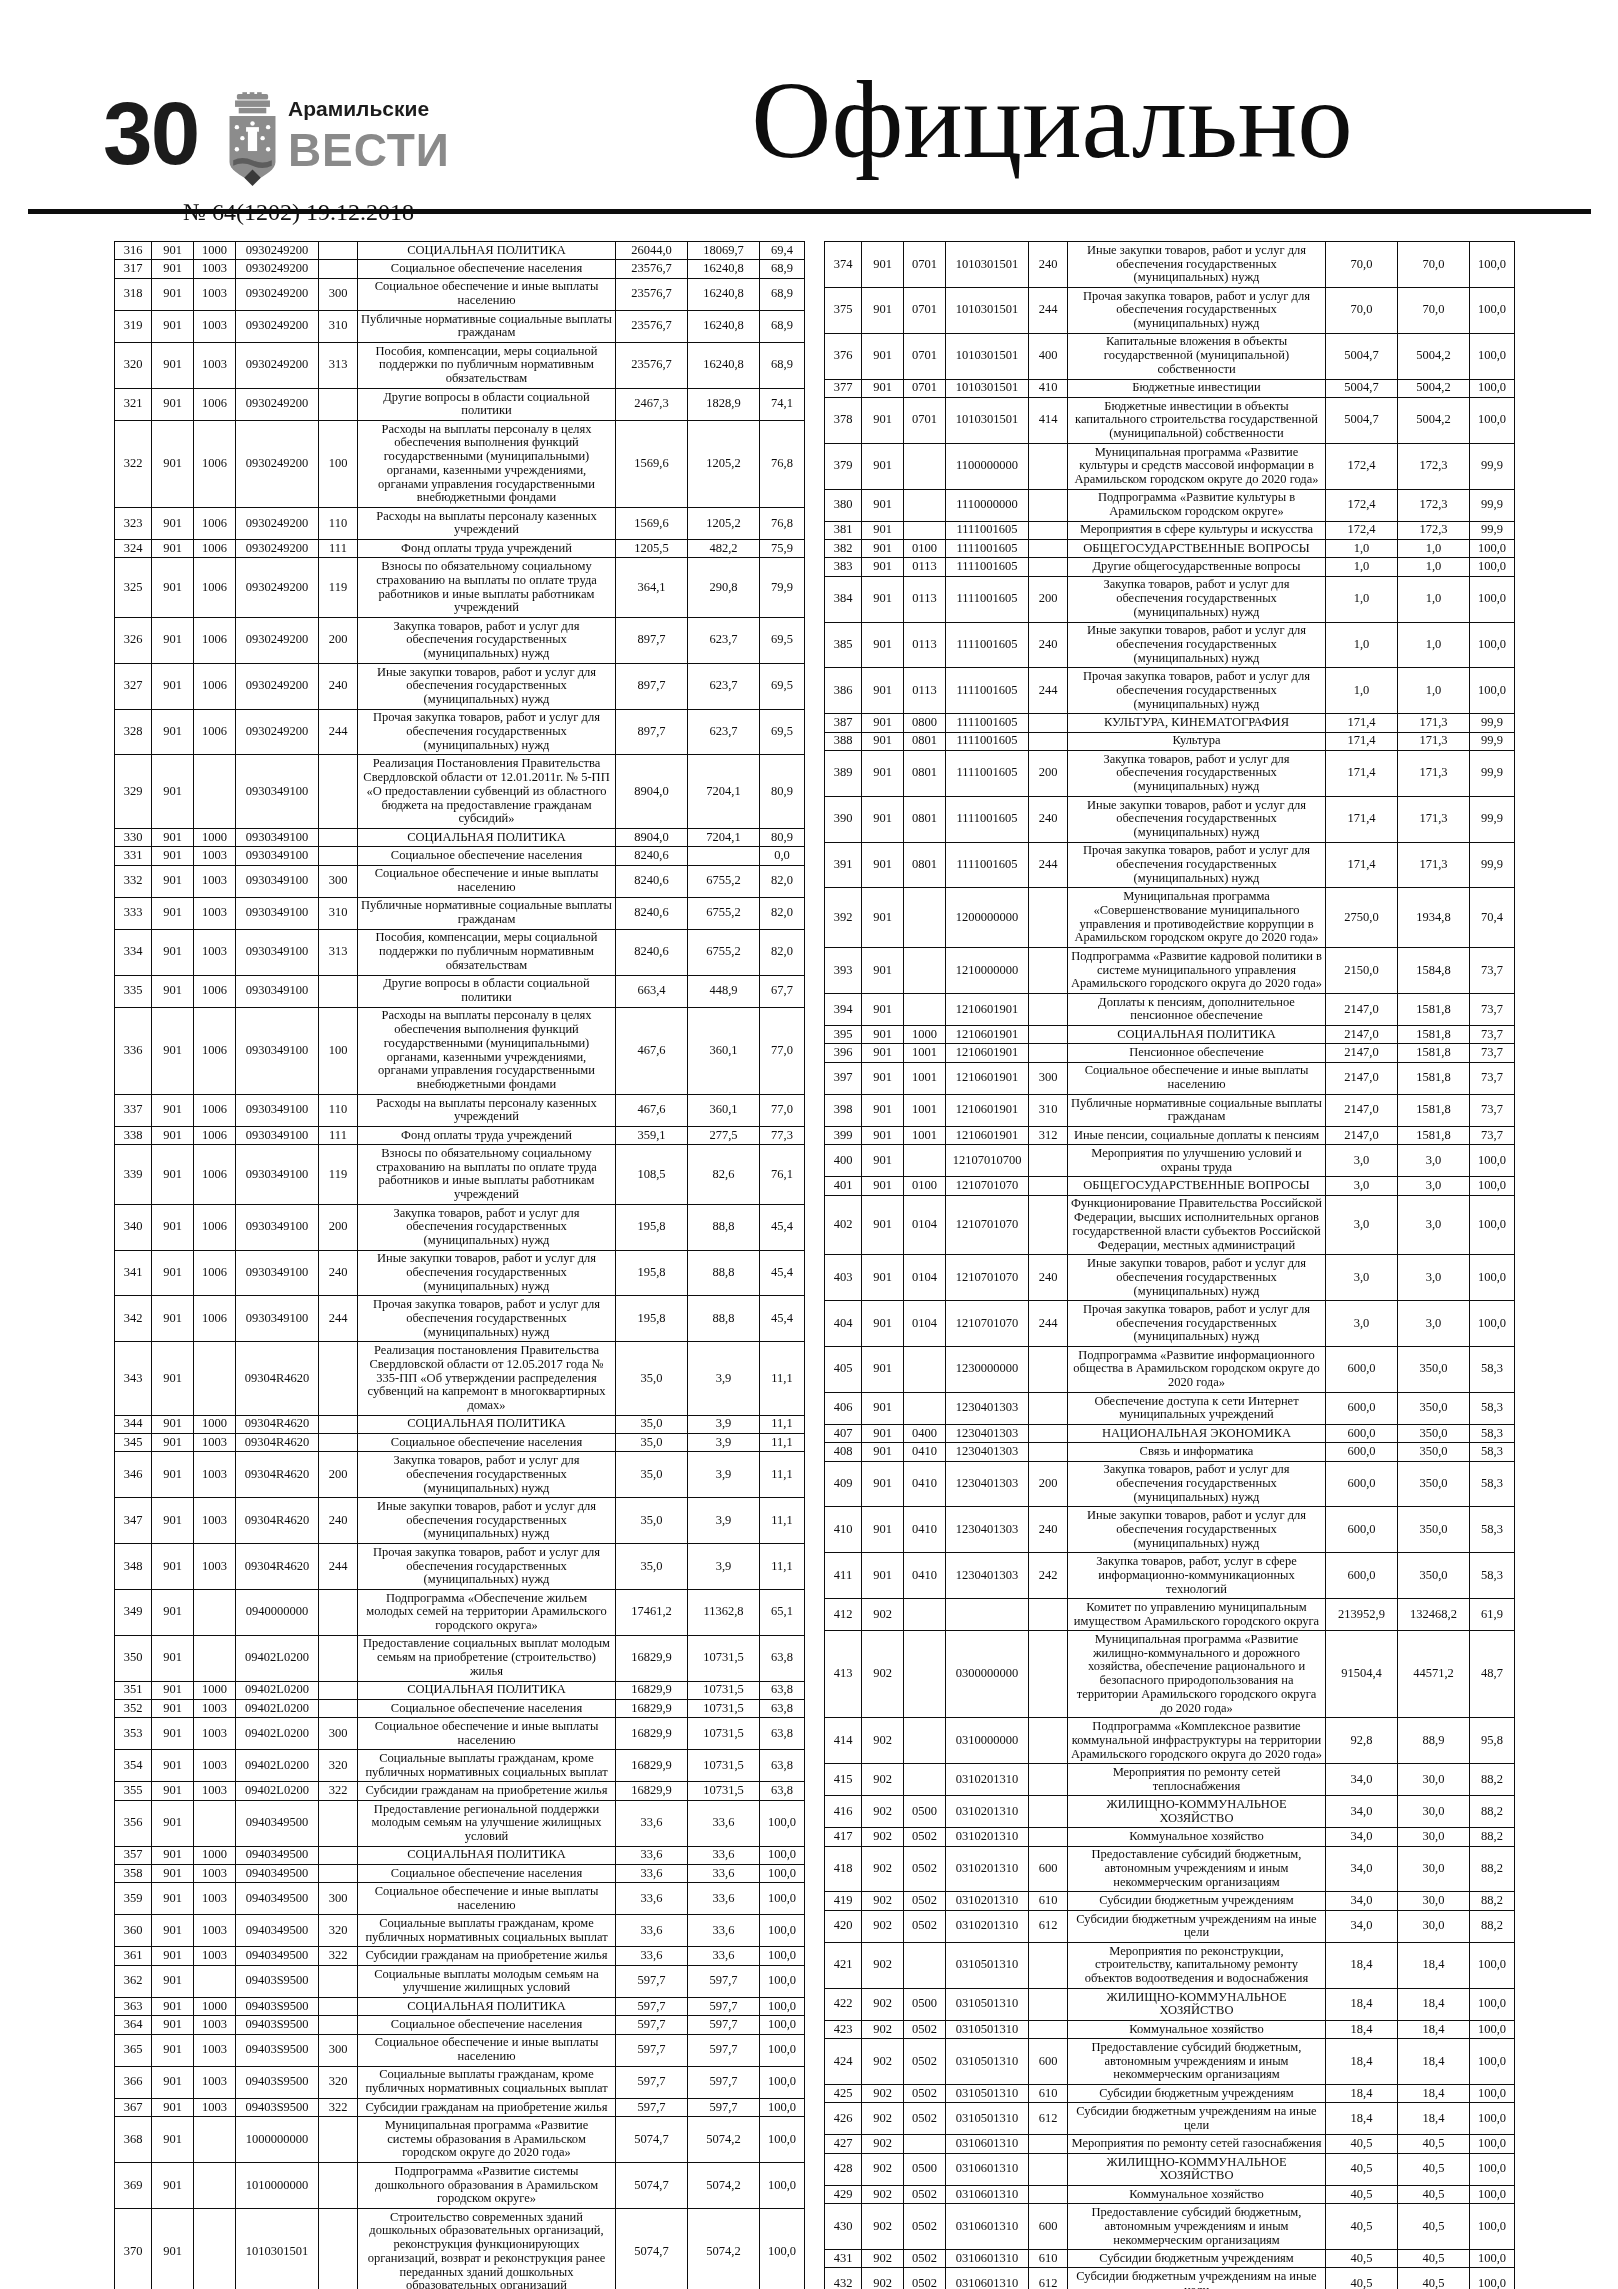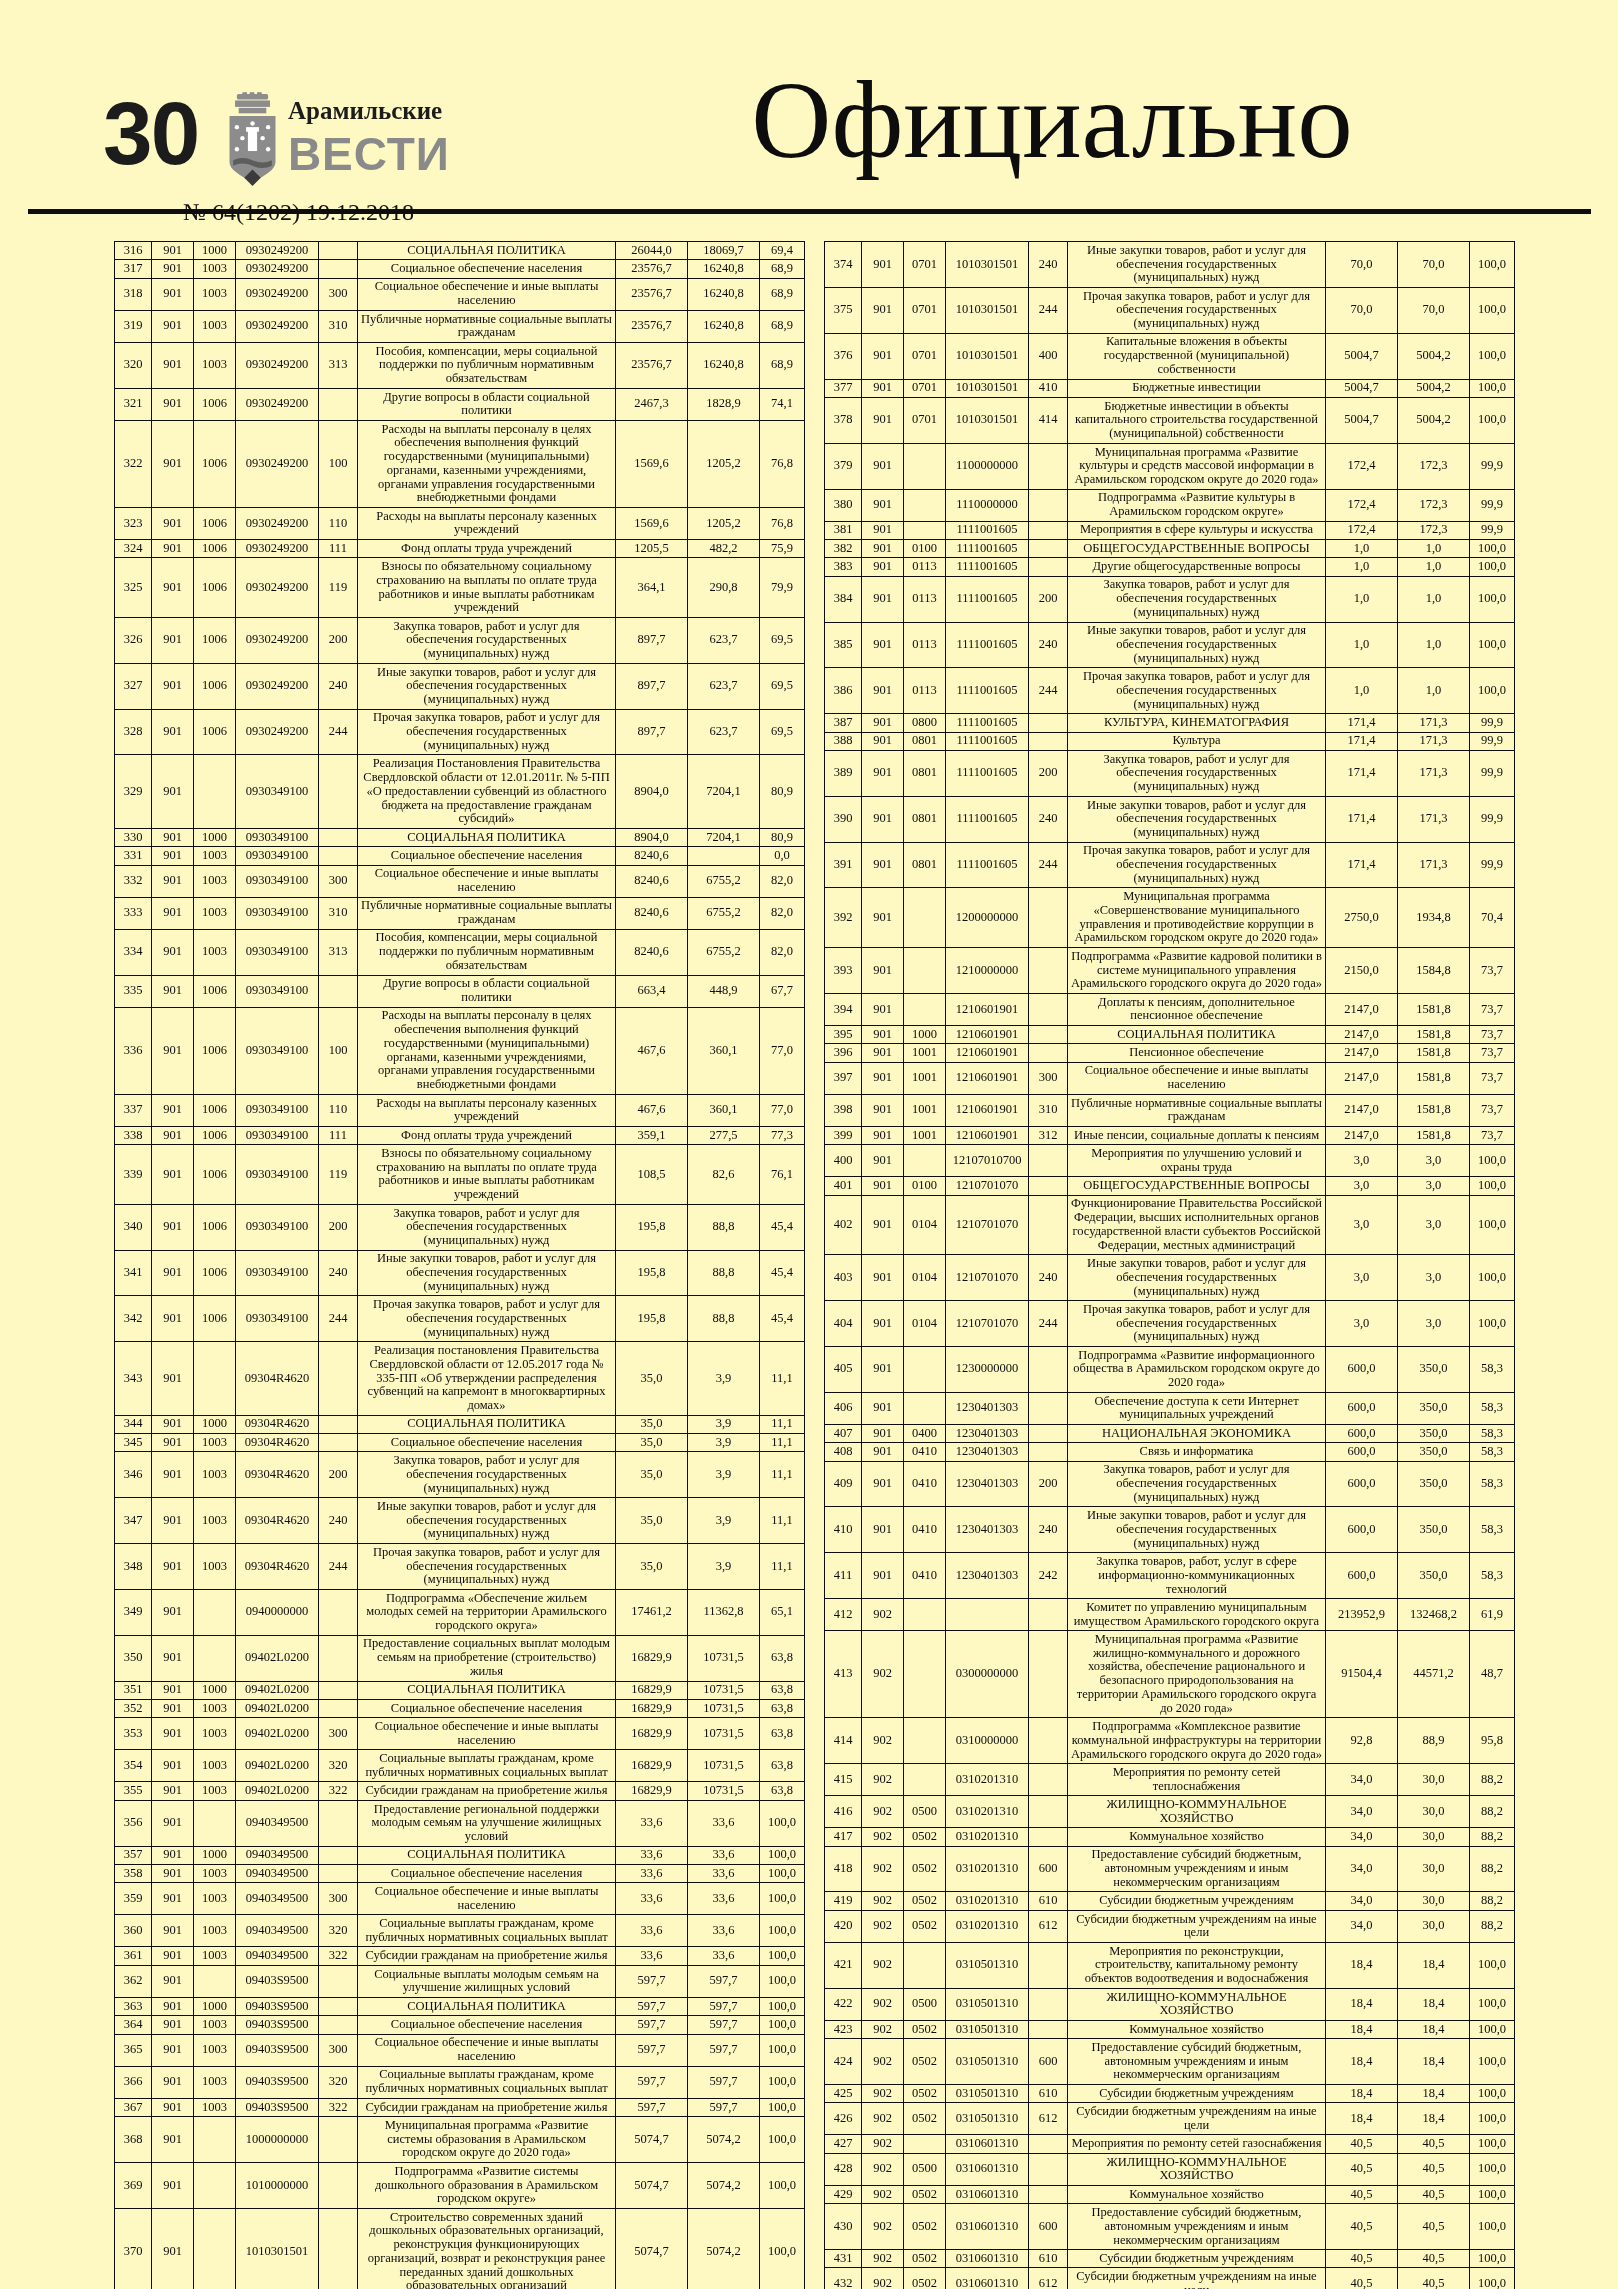--- a/index.html
+++ b/index.html
@@ -1,30 +1,30 @@
 <!DOCTYPE html>
 <html lang="ru" style="font-size:14.8px"><head>
 <meta charset="utf-8">
 <style>
   html,body{margin:0;padding:0;background:#e8e8e8;}
   .page{
-    position:relative;width:1619px;height:2290px;background:#fef9c3;
+    position:relative;width:1619px;height:2290px;background:#ffffff;
     font-family:"Liberation Serif", serif;color:#111;overflow:hidden;
   }
   
   .page-number{
     position:absolute;left:103px;top:89px;
     font-family:"Liberation Sans", sans-serif;font-weight:bold;
     font-size:89px;line-height:1;color:#1c1c1c;letter-spacing:-1.8px;
   }
   .emblem{position:absolute;left:224px;top:92px;width:57px;height:96px;}
   .brand{position:absolute;left:288px;top:98px;width:203px;}
   .brand-top{
-    font-family:Liberation Serif, serif;font-weight:bold;
-    font-size:25px;color:#1c1c1c;line-height:1;
+    font-family:Liberation Sans, sans-serif;font-weight:bold;
+    font-size:21px;color:#1c1c1c;line-height:1;
   }
   .brand-bottom{
     font-family:"Liberation Sans", sans-serif;font-weight:bold;
     font-size:46px;color:#8a8a8a;letter-spacing:0.9px;line-height:1;margin-top:8px;
   }
   .issue{
     position:absolute;left:183px;top:181px;width:305px;
     font-family:"Liberation Serif", serif;font-size:24px;color:#111;margin-top:18px;
   }
   .section-title{

